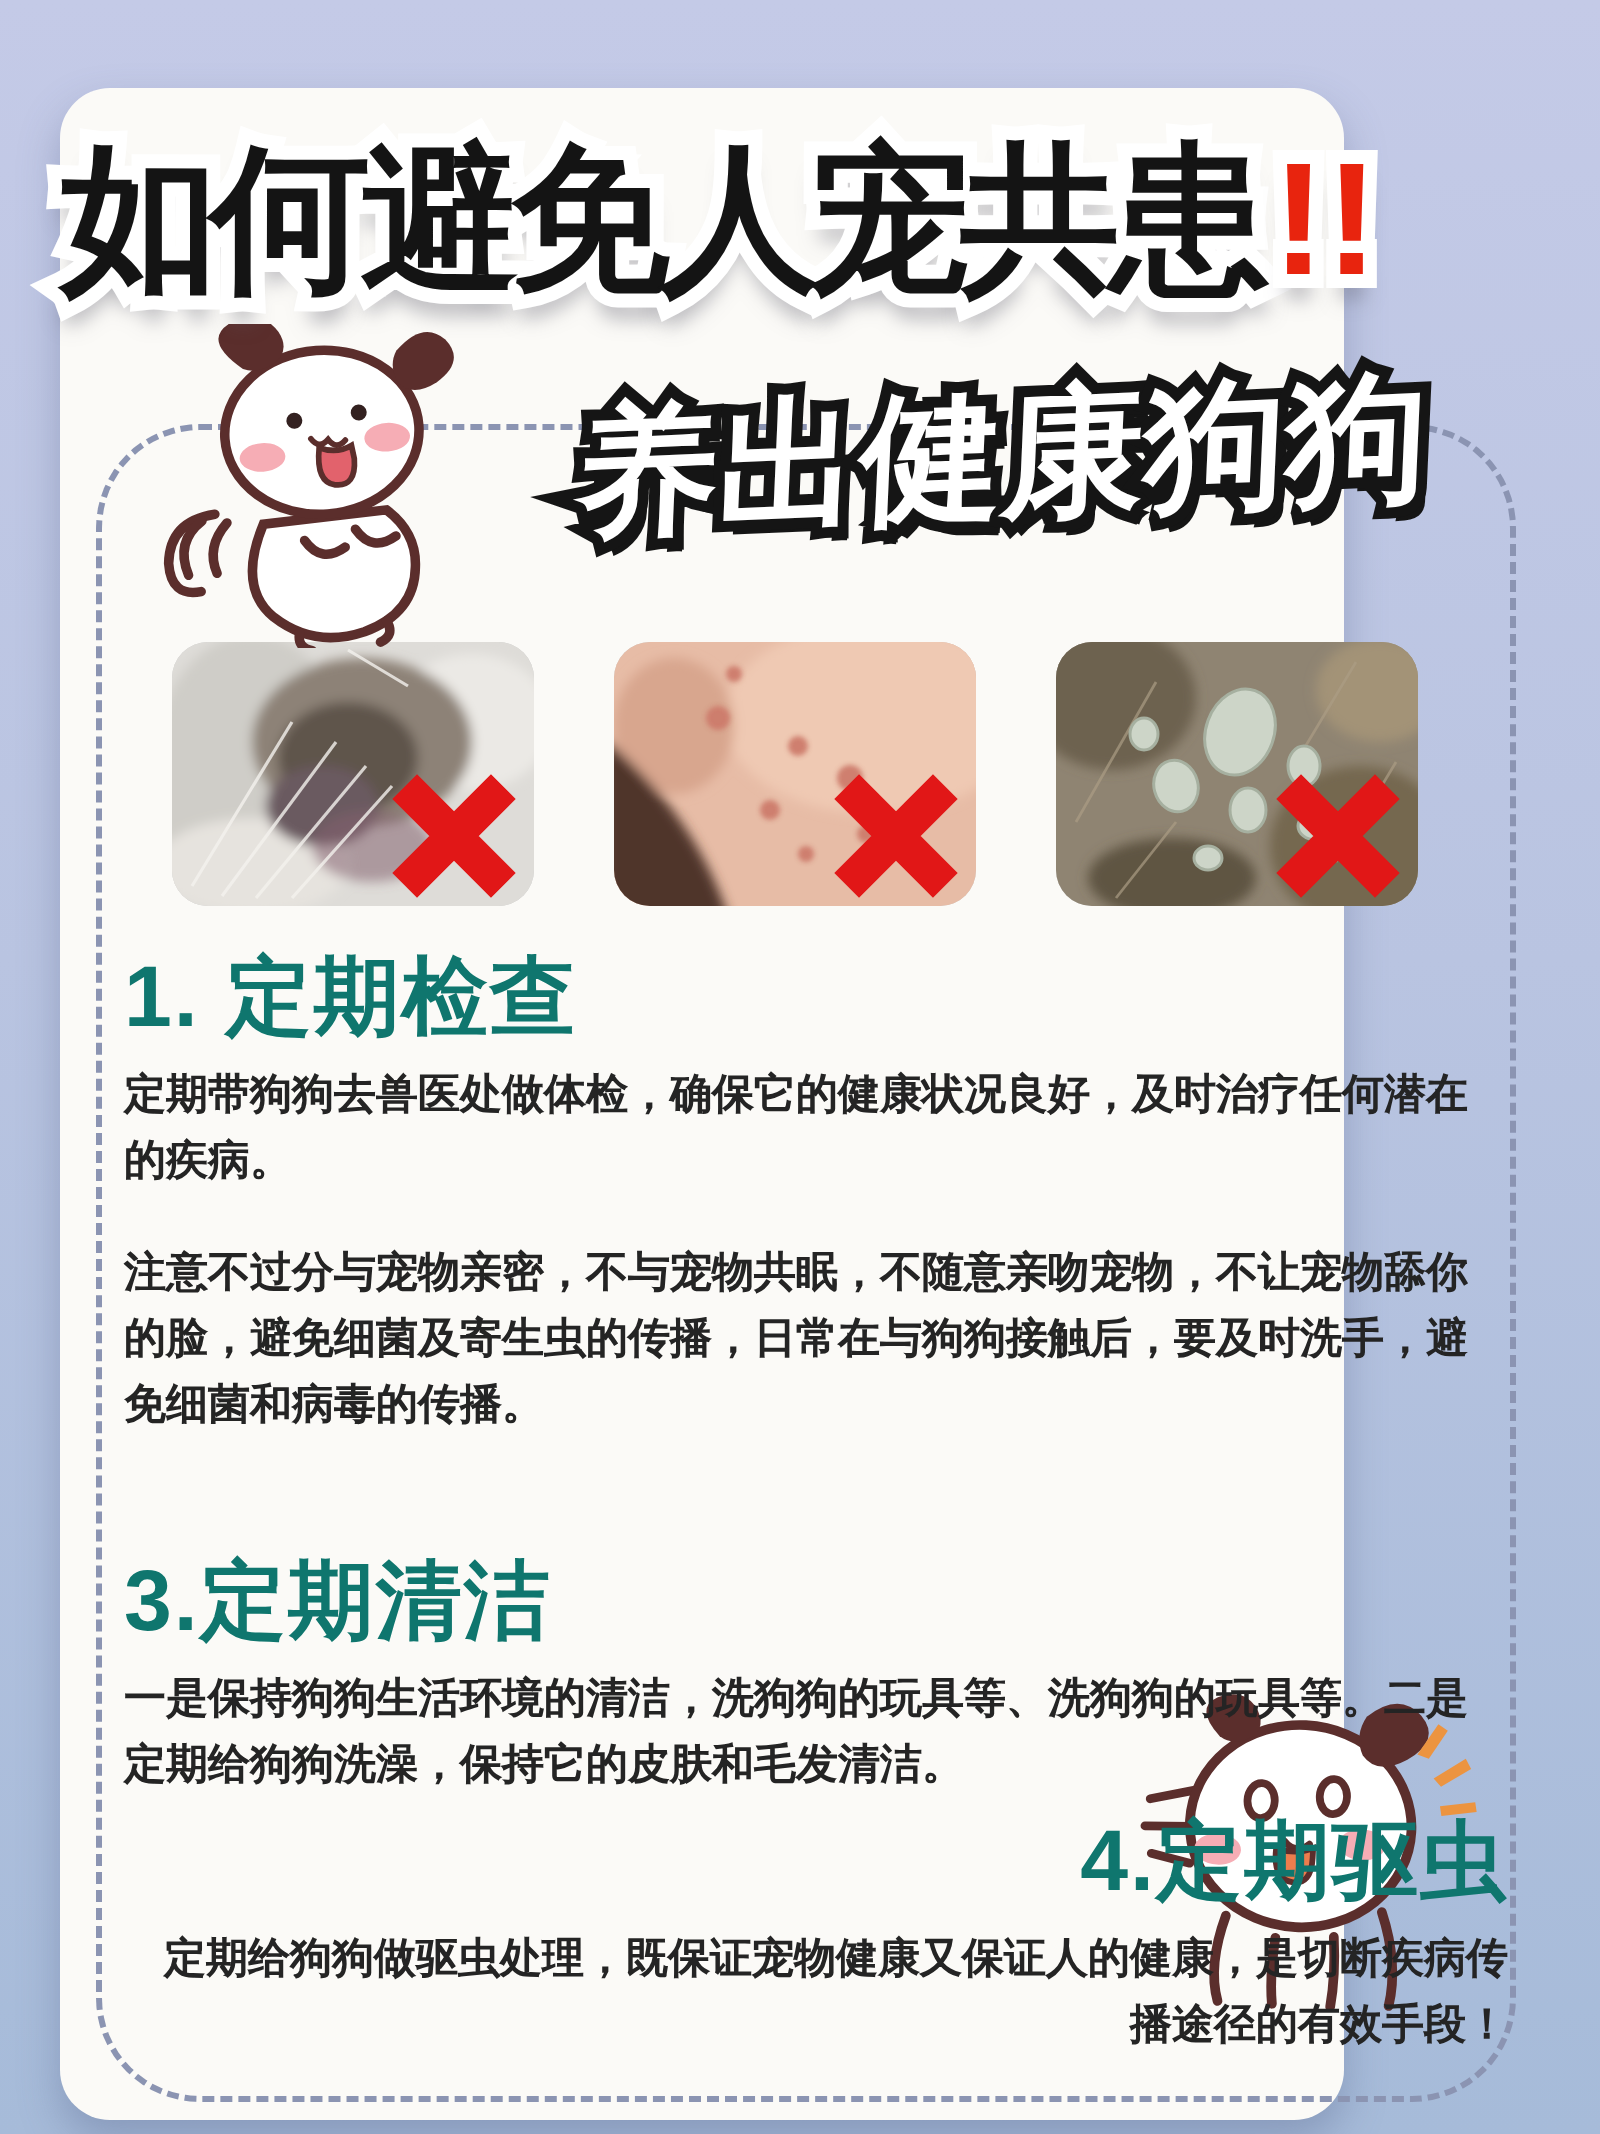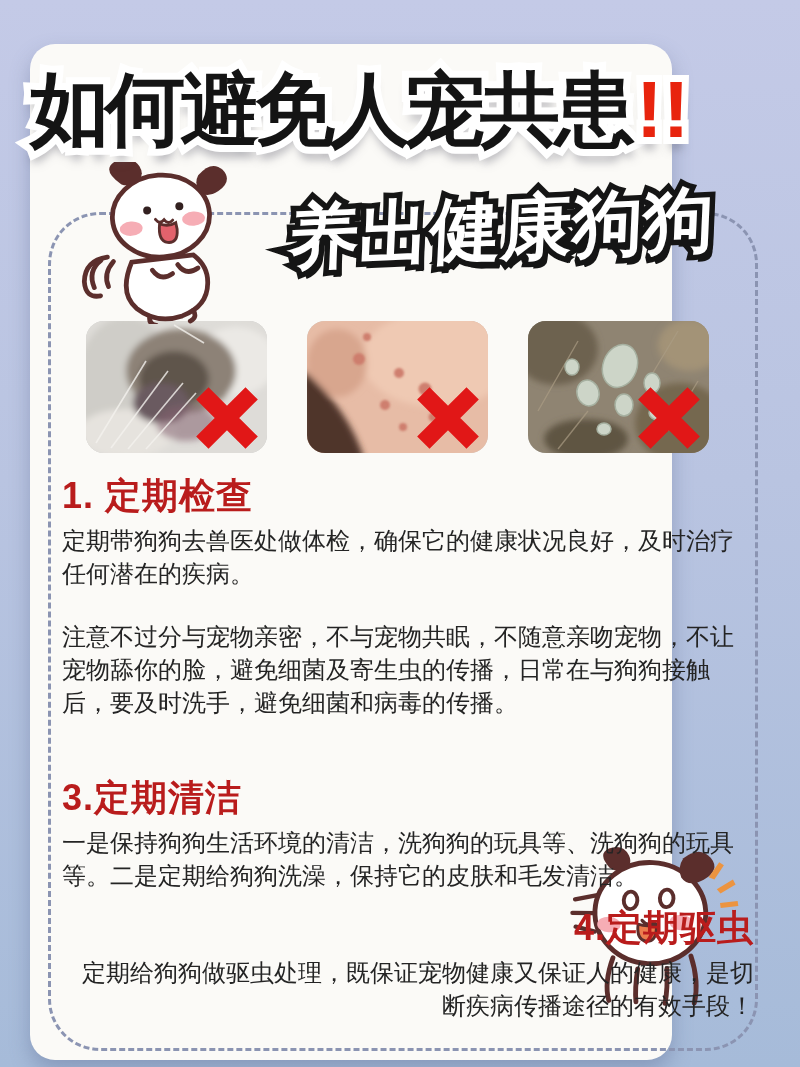--- a/index.html
+++ b/index.html
@@ -54,25 +54,25 @@
   }
   .photo{
     position:relative;width:181px;height:132px;border-radius:18px;
     overflow:hidden;flex:0 0 auto;background:#ccc;
   }
   .photo>svg.pic{position:absolute;inset:0;width:100%;height:100%;}
   .xmark{position:absolute;right:3px;bottom:-2px;width:74px;height:74px;}
   
   .section{position:absolute;left:32px;width:692px;z-index:3;}
   .sec-h{
-    font-size:36px;font-weight:800;color:#b91c1c;letter-spacing:1px;
+    font-size:43px;font-weight:800;color:#0f766e;letter-spacing:1px;
     line-height:1.1;margin:0;
   }
   .sec-b{
-    font-size:24px;font-weight:400;color:#242424;line-height:33px;
+    font-size:21px;font-weight:700;color:#242424;line-height:33px;
     margin:8px 0 0 0;letter-spacing:0;
   }
   .s1{top:432px;} .s2{top:568px;} .s3{top:734px;} .s4{top:864px;text-align:right;}
 </style>
 </head>
 <body>
 
 <div class="card">
 
   <div class="dashed-frame"></div>

